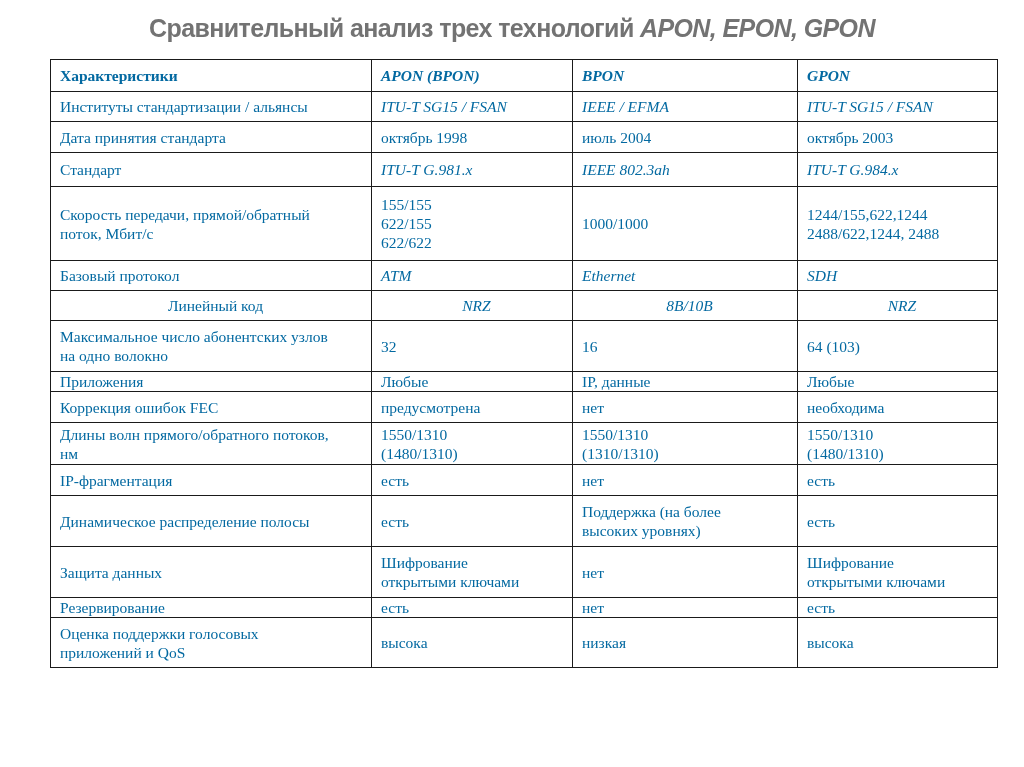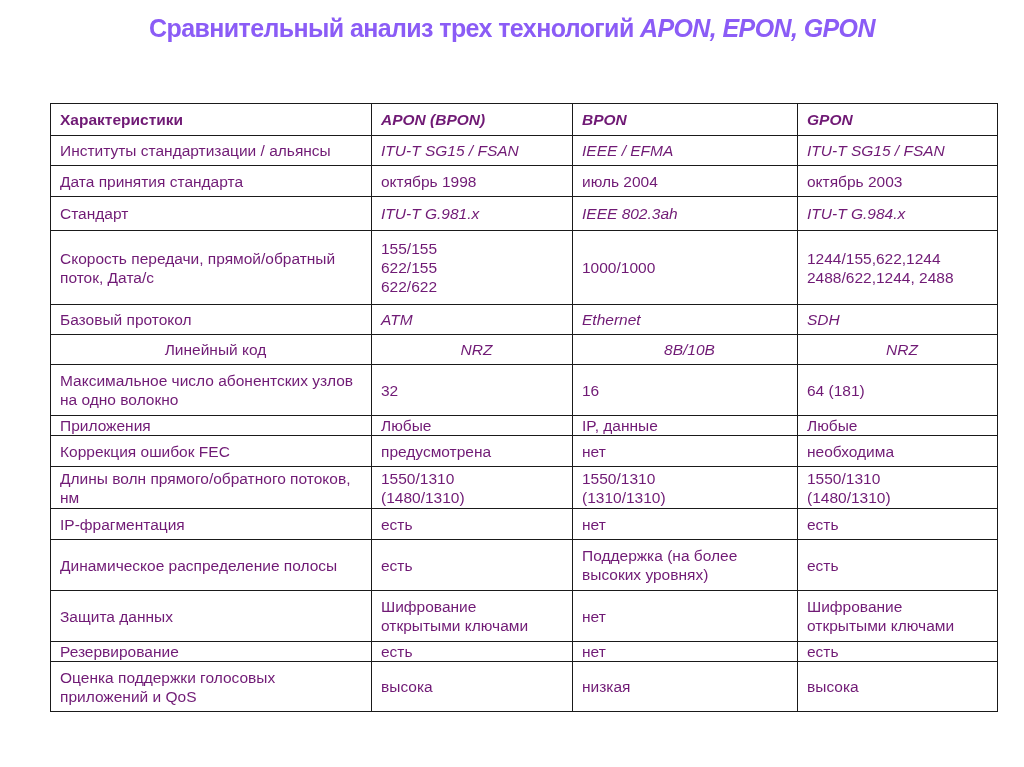--- a/index.html
+++ b/index.html
@@ -1,32 +1,31 @@
 <!DOCTYPE html>
 <html><head>
 <meta charset="utf-8">
 <style>
   html, body { margin: 0; padding: 0; background: #ffffff; }
   body { width: 1024px; height: 767px; position: relative; overflow: hidden; }
   .title {
     position: absolute; left: 0; top: 14px; width: 1024px;
     text-align: center;
     font-family: "Liberation Sans", sans-serif;
-    font-weight: bold; font-size: 25px; color: #8b5cf6;
+    font-weight: bold; font-size: 25px; color: #737373;
     letter-spacing: -0.6px;
   }
   .title .em { font-style: italic; }
   table.cmp {
     position: absolute; left: 50px; top: 59px;
     width: 947px;
     border-collapse: collapse;
-    font-family: Liberation Sans, sans-serif;
-    font-size: 15.5px; color: #701a75;
+    font-family: Liberation Serif, serif;
+    font-size: 15.5px; color: #0369a1;
     table-layout: fixed;
-    margin-top: 44px;
   }
   table.cmp td {
     border: 1.5px solid #1a1a1a;
     padding: 0 0 0 9px;
     vertical-align: middle;
     line-height: 19px;
     white-space: pre-line;
   }
   table.cmp tr.hdr td { font-weight: bold; font-style: italic; }
   table.cmp tr.hdr td.first { font-style: normal; }
@@ -70,21 +69,21 @@
         <td>октябрь 2003</td>
       </tr>
       <tr style="height: 34px;">
         <td>Стандарт</td>
         <td class="it">ITU-T G.981.x</td>
         <td class="it">IEEE 802.3ah</td>
         <td class="it">ITU-T G.984.x</td>
       </tr>
       <tr style="height: 74px;">
         <td>Скорость передачи, прямой/обратный
-поток, Дата/с</td>
+поток, Мбит/с</td>
         <td>155/155
 622/155
 622/622</td>
         <td>1000/1000</td>
         <td>1244/155,622,1244
 2488/622,1244, 2488</td>
       </tr>
       <tr style="height: 30px;">
         <td>Базовый протокол</td>
         <td class="it">ATM</td>
@@ -95,21 +94,21 @@
         <td>Линейный код</td>
         <td class="it">NRZ</td>
         <td class="it">8B/10B</td>
         <td class="it">NRZ</td>
       </tr>
       <tr style="height: 51px;">
         <td>Максимальное число абонентских узлов
 на одно волокно</td>
         <td>32</td>
         <td>16</td>
-        <td>64 (181)</td>
+        <td>64 (103)</td>
       </tr>
       <tr style="height: 17px;">
         <td>Приложения</td>
         <td>Любые</td>
         <td>IP, данные</td>
         <td>Любые</td>
       </tr>
       <tr style="height: 31px;">
         <td>Коррекция ошибок FEC</td>
         <td>предусмотрена</td>

